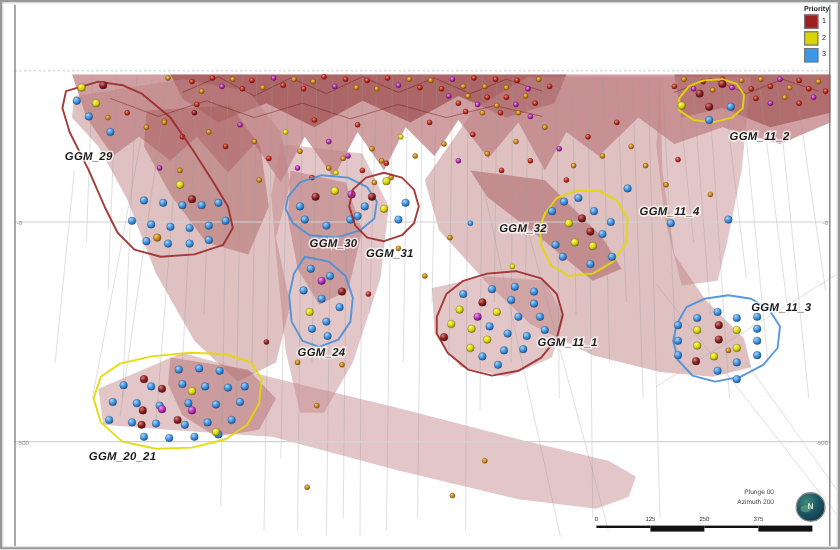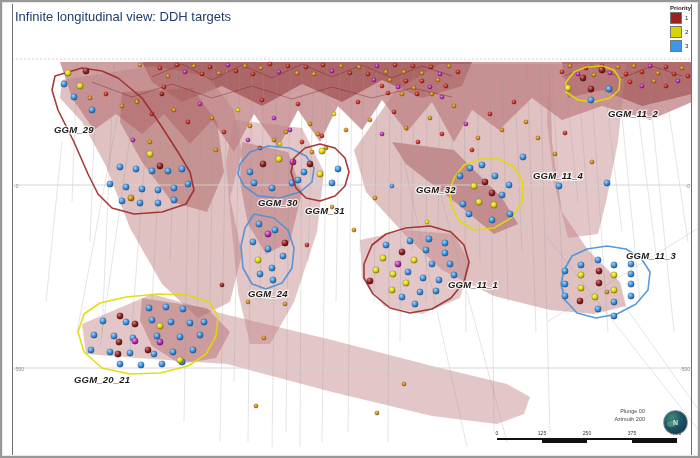--- a/index.html
+++ b/index.html
@@ -449,21 +449,20 @@
       <circle cx="593" cy="295" r="3.2" fill="url(#g-y)" stroke="rgba(40,40,40,0.45)" stroke-width="0.5"></circle>
       <circle cx="612" cy="300" r="3.2" fill="url(#g-b)" stroke="rgba(40,40,40,0.45)" stroke-width="0.5"></circle>
       <circle cx="629" cy="294" r="3.2" fill="url(#g-b)" stroke="rgba(40,40,40,0.45)" stroke-width="0.5"></circle>
       <circle cx="596" cy="307" r="3.2" fill="url(#g-b)" stroke="rgba(40,40,40,0.45)" stroke-width="0.5"></circle>
       <circle cx="612" cy="314" r="3.2" fill="url(#g-b)" stroke="rgba(40,40,40,0.45)" stroke-width="0.5"></circle>
       <text x="624" y="257" font-size="9.5" font-weight="bold" font-style="italic" fill="#1a1a1a" stroke="rgba(255,255,255,0.7)" stroke-width="2.6" paint-order="stroke" letter-spacing="0.2">GGM_11_3</text>
       <line x1="10.5" y1="2" x2="10.5" y2="453" stroke="#6f6f6f" stroke-width="1"></line>
       <line x1="689.5" y1="2" x2="689.5" y2="453" stroke="#6f6f6f" stroke-width="1"></line>
     </svg>
 
-  <div class="title">Infinite longitudinal view: DDH targets</div>
 
   <div class="legend">
     <div class="legend-title">Priority</div>
     <div class="legend-row">
       <span class="legend-swatch" style="background: rgb(158, 31, 31);"></span>
       <span class="legend-label">1</span>
     </div>
     <div class="legend-row">
       <span class="legend-swatch" style="background: rgb(216, 212, 0);"></span>
       <span class="legend-label">2</span>

